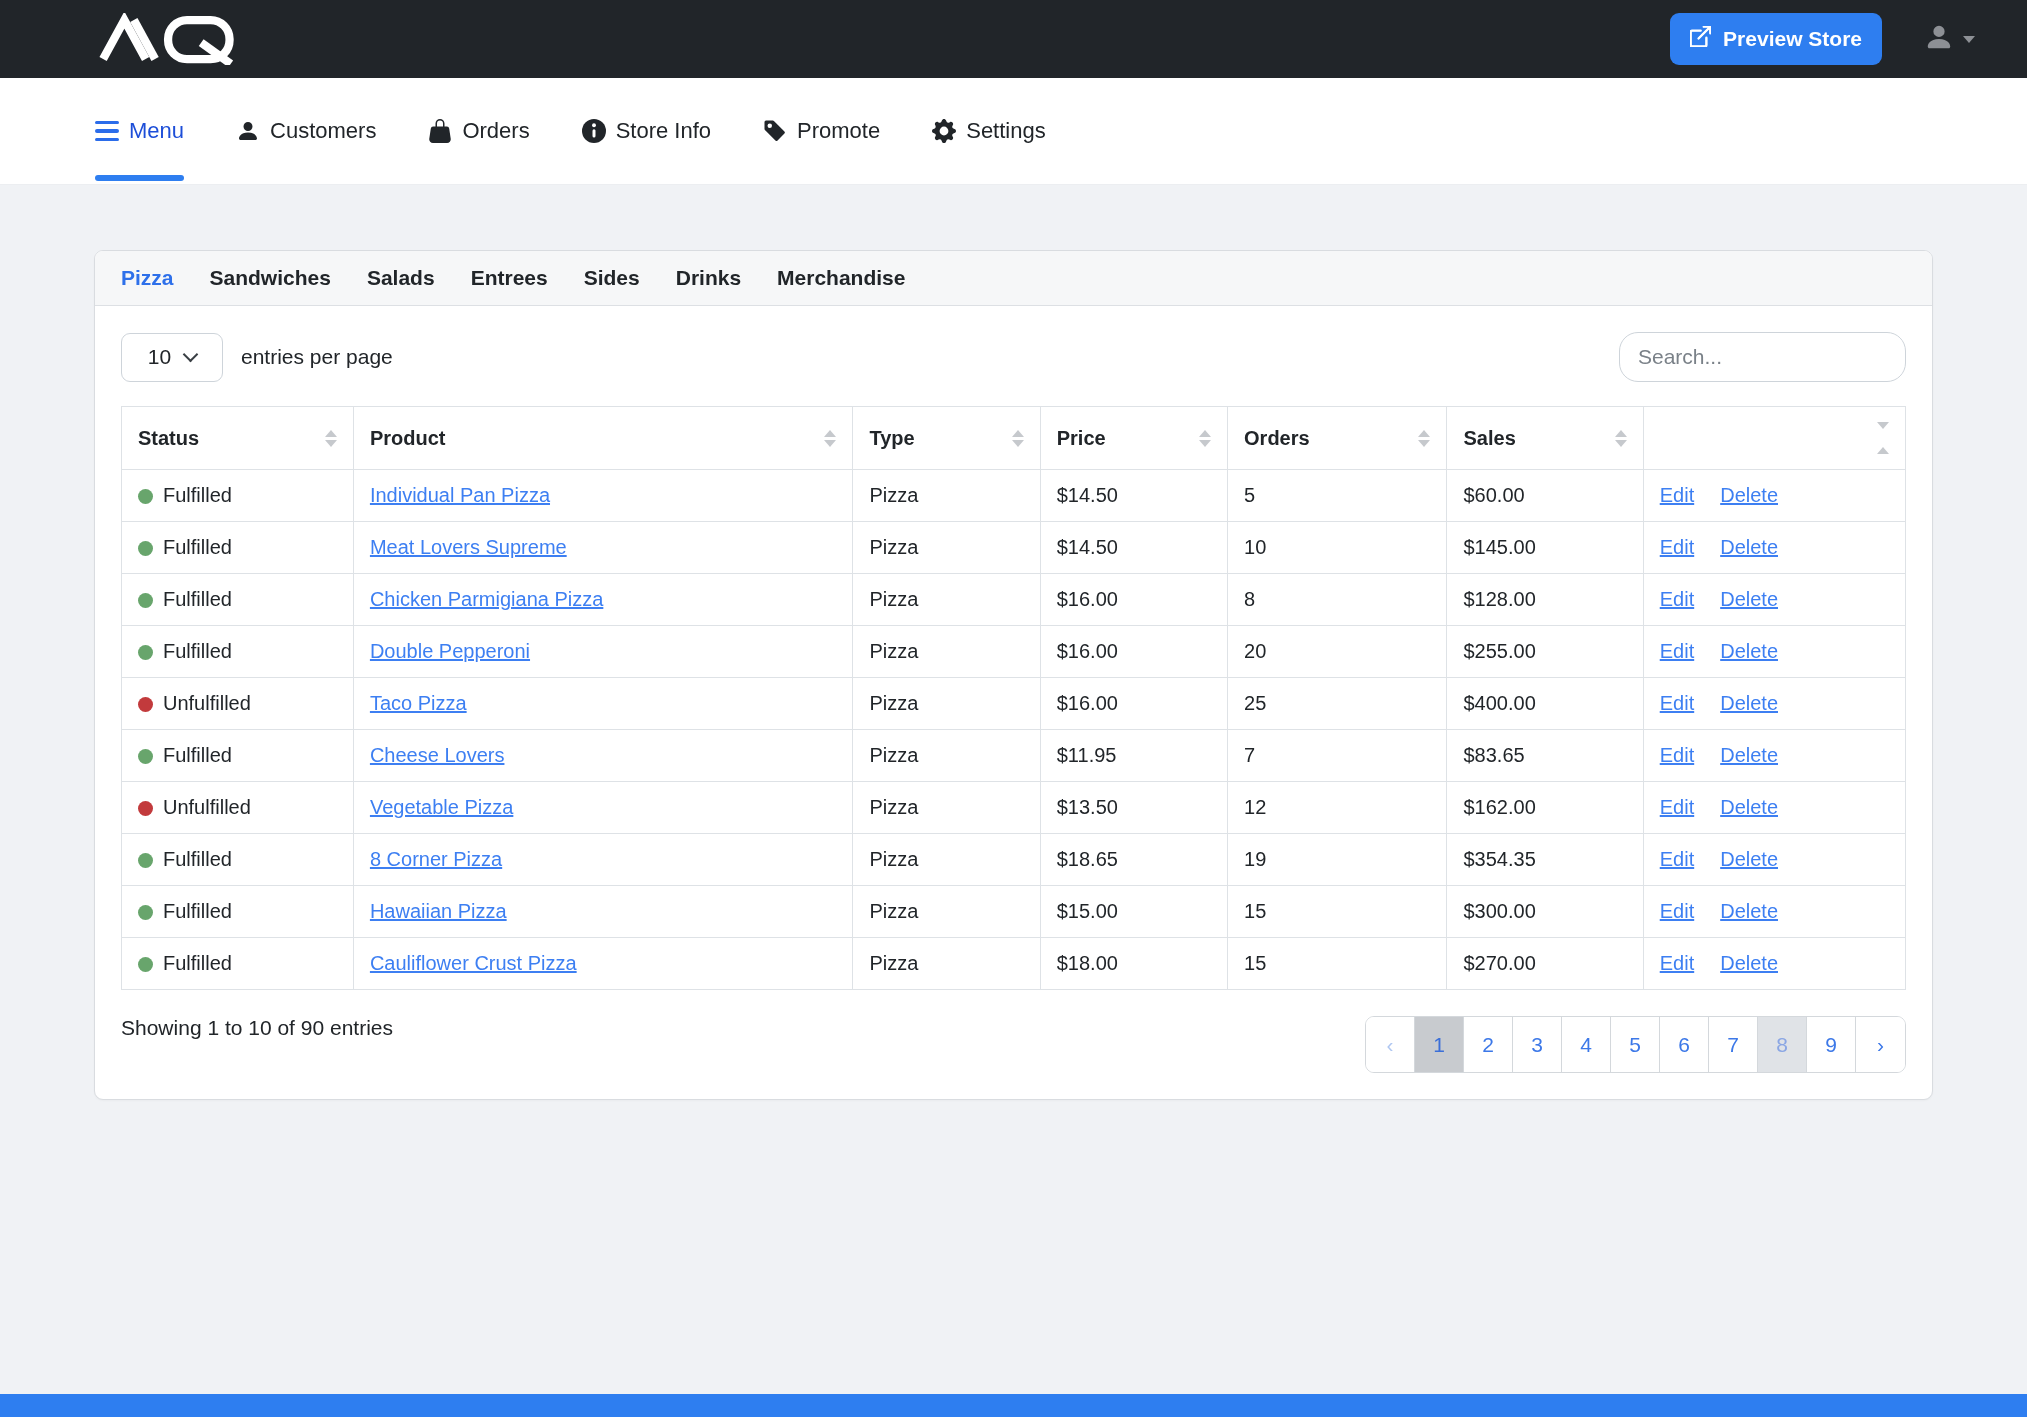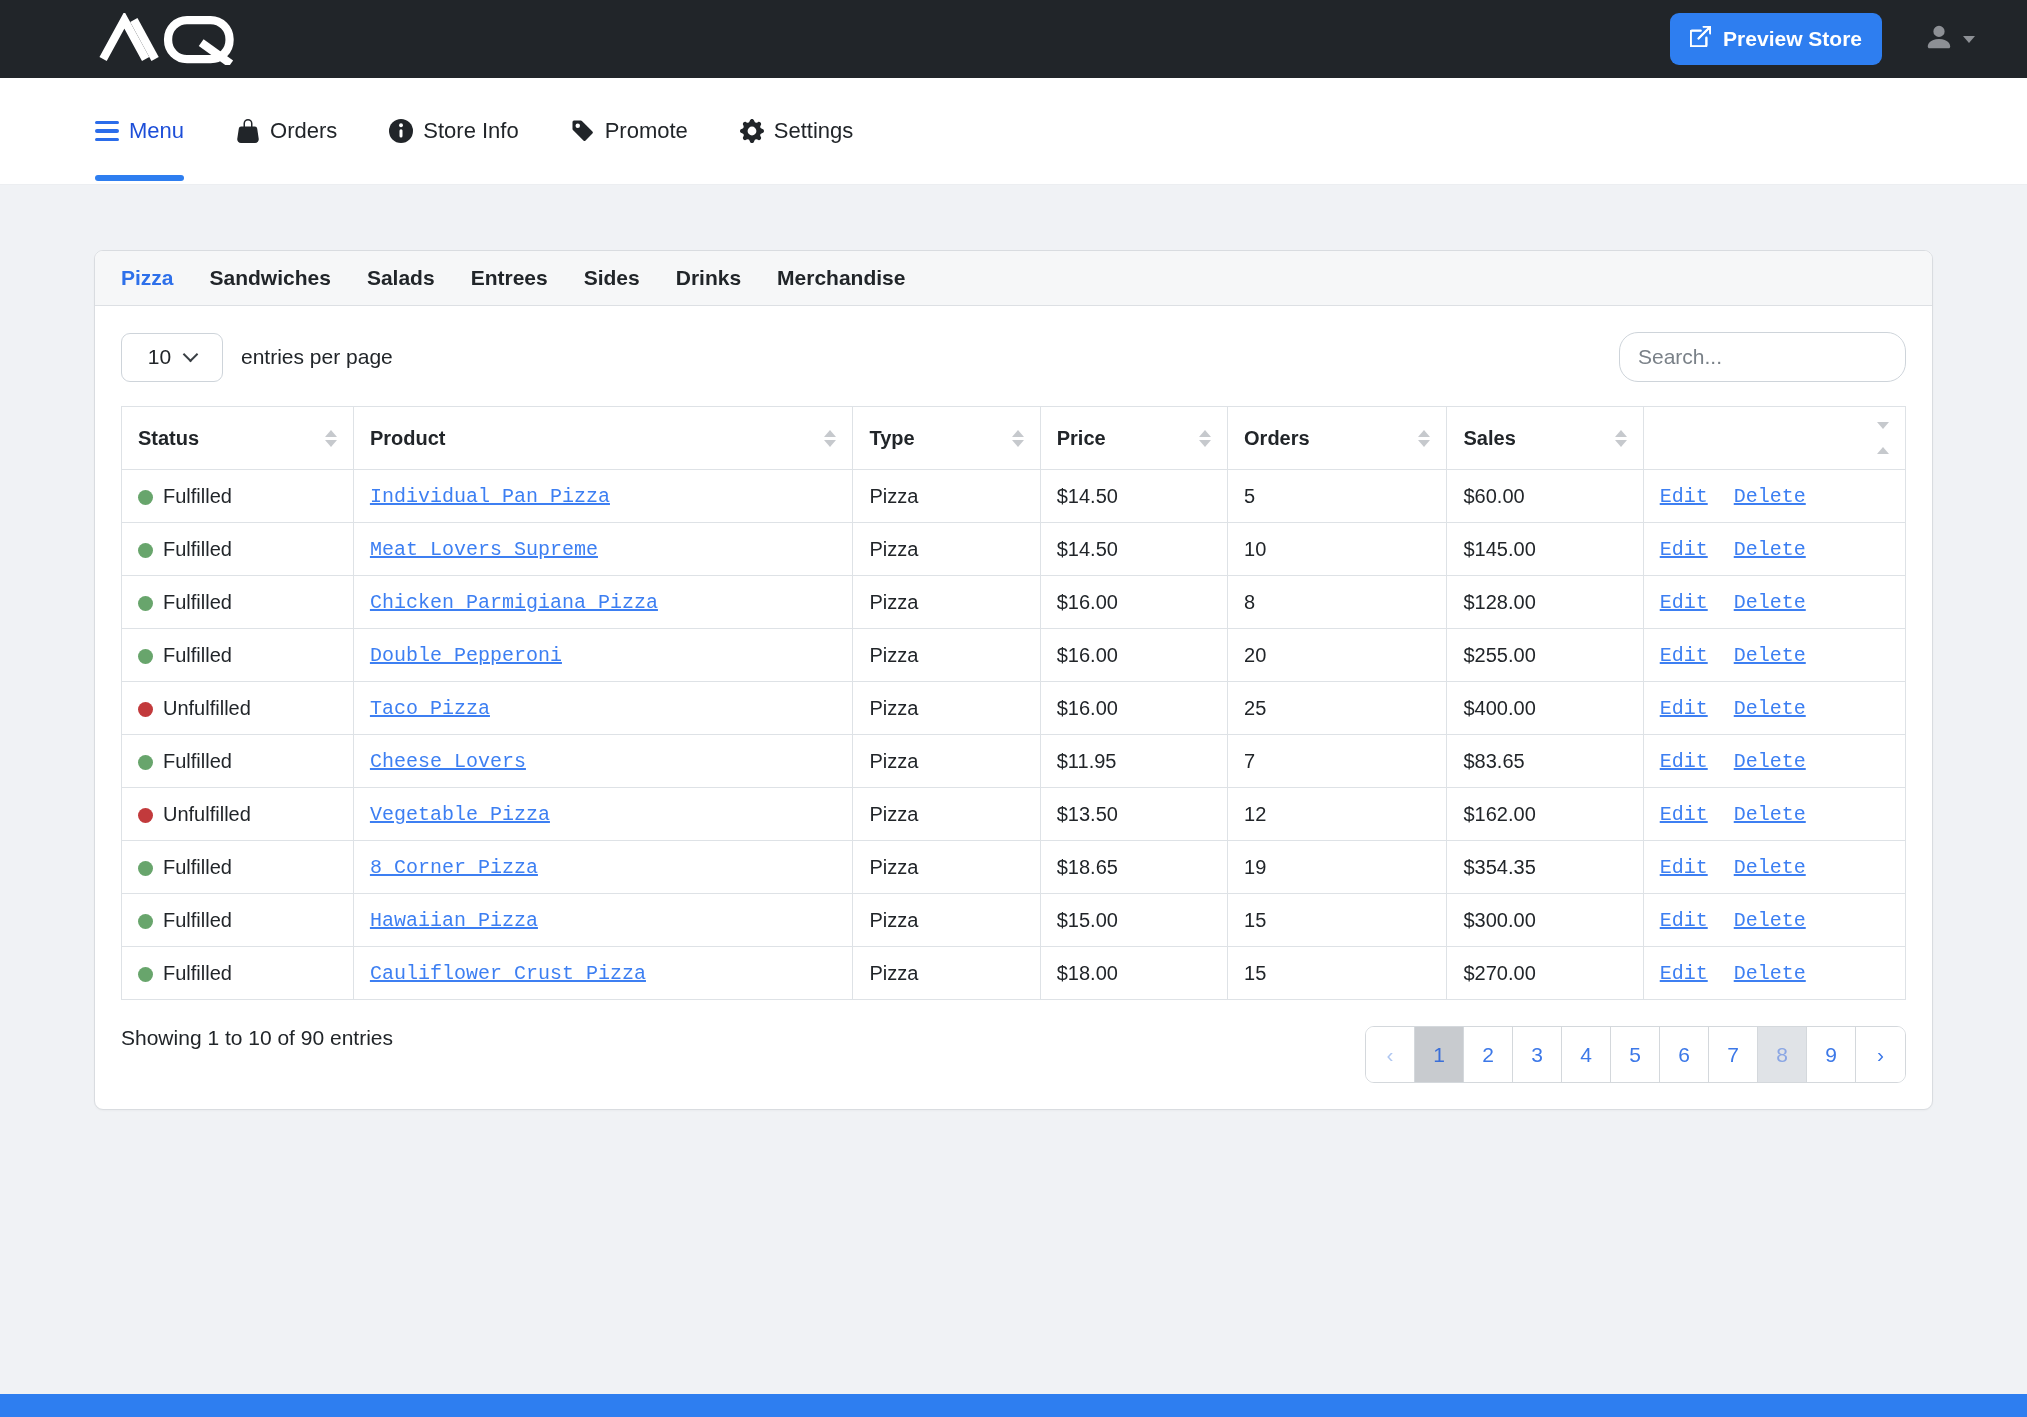--- a/index.html
+++ b/index.html
@@ -49,21 +49,21 @@
   .col-status{width:13%;} .col-product{width:28%;} .col-type{width:10.5%;} .col-price{width:10.5%;}
   .col-orders{width:12.3%;} .col-sales{width:11%;} .col-actions{width:14.7%;}
   .th-inner { display:flex; align-items:center; justify-content:space-between; }
   .sort { display:flex; flex-direction:column; align-items:center; gap:3px; }
   .sort .tri-up { width:0;height:0;border-left:6px solid transparent;border-right:6px solid transparent;border-bottom:7px solid #c6c9cd; }
   .sort .tri-dn { width:0;height:0;border-left:6px solid transparent;border-right:6px solid transparent;border-top:7px solid #c6c9cd; }
   .sort.wide { gap:18px; }
   .dot { display:inline-block; width:15px; height:15px; border-radius:50%; margin-right:10px; vertical-align:-2px; }
   .dot.fulfilled { background:#68a56c; }
   .dot.unfulfilled { background:#c23a3c; }
-  a.tbl-link { color:#3d7ff2; text-decoration:underline; cursor:pointer;font-family:Liberation Mono, monospace; }
+  a.tbl-link { color:#3d7ff2; text-decoration:underline; cursor:pointer; }
   .actions a { margin-right:26px; }
 
   
   .table-footer { display:flex; align-items:flex-start; margin-top:26px; }
   .showing { font-size:21px; color:#212529; }
   .pagination { margin-left:auto; display:flex; border:1px solid #d4d8dc; border-radius:9px; overflow:hidden; background:#fff; }
   .page-item { width:49px; height:55px; display:flex; align-items:center; justify-content:center;
     font-size:21px; color:#3c78e8; border-right:1px solid #d4d8dc; cursor:pointer; background:#fff; }
   .page-item:last-child { border-right:none; }
   .page-item.active { background:#c8cbcf; color:#3b6fd8; }
@@ -110,20 +110,28 @@
 
   <nav class="navbar">
     <div class="nav-item active">
       <span class="nav-ico hamburger">
           <span></span>
           <span></span>
           <span></span>
         </span>
       <span>Menu</span>
       <span class="nav-underline"></span>
+    </div>
+    <div class="nav-item">
+      <span class="nav-ico">
+        <svg width="24" height="24" viewBox="0 0 16 16" fill="#212529">
+            <path d="M3 14s-1 0-1-1 1-4 6-4 6 3 6 4-1 1-1 1H3zm5-6a3 3 0 1 0 0-6 3 3 0 0 0 0 6z"></path>
+          </svg>
+      </span>
+      <span>Customers</span>
     </div>
     <div class="nav-item">
       <span class="nav-ico">
         <svg width="24" height="24" viewBox="0 0 16 16" fill="#212529">
             <path d="M8 1a2 2 0 0 1 2 2v2H6V3a2 2 0 0 1 2-2zm3 4V3a3 3 0 1 0-6 0v2H3.36a1.5 1.5 0 0 0-1.483 1.277L.85 13.13A2.5 2.5 0 0 0 3.322 16h9.355a2.5 2.5 0 0 0 2.473-2.87l-1.028-6.853A1.5 1.5 0 0 0 12.64 5H11z"></path>
           </svg>
       </span>
       <span>Orders</span>
     </div>
     <div class="nav-item">

